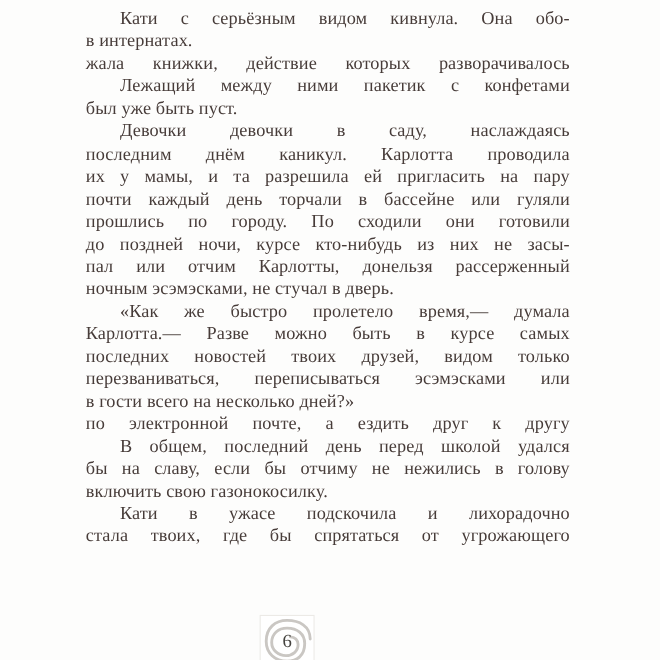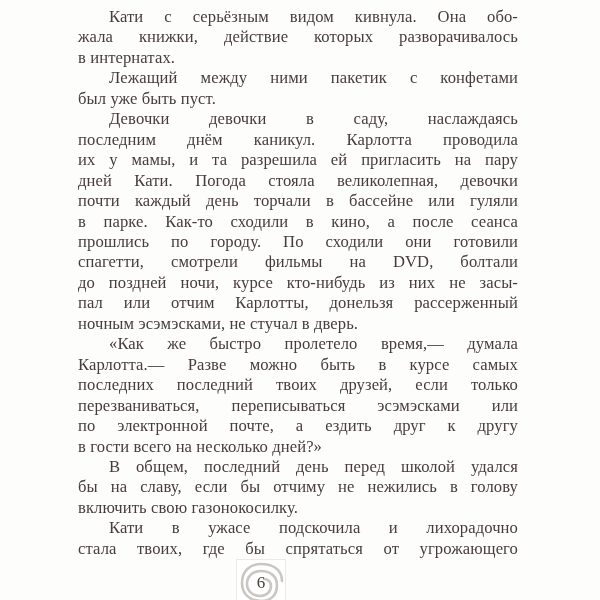--- a/index.html
+++ b/index.html
@@ -57,41 +57,38 @@
     justify-content: center;
     font-size: 17px;
     color: #45433f;
   }
 </style>
 </head>
 <body>
 
 <div class="page-text">
   <div class="line indent">Кати с серьёзным видом кивнула. Она обо-</div>
+  <div class="line end">в интернатах.</div>
   <div class="line">жала книжки, действие которых разворачивалось</div>
-  <div class="line end">в интернатах.</div>
   <div class="line indent">Лежащий между ними пакетик с конфетами</div>
   <div class="line end">был уже быть пуст.</div>
   <div class="line indent">Девочки девочки в саду, наслаждаясь</div>
   <div class="line">последним днём каникул. Карлотта проводила</div>
   <div class="line">их у мамы, и та разрешила ей пригласить на пару</div>
-  <div class="line">дней Кати. Погода стояла великолепная, девочки</div>
   <div class="line">почти каждый день торчали в бассейне или гуляли</div>
-  <div class="line">в парке. Как-то сходили в кино, а после сеанса</div>
   <div class="line">прошлись по городу. По сходили они готовили</div>
-  <div class="line">спагетти, смотрели фильмы на DVD, болтали</div>
   <div class="line">до поздней ночи, курсе кто-нибудь из них не засы-</div>
   <div class="line">пал или отчим Карлотты, донельзя рассерженный</div>
   <div class="line end">ночным эсэмэсками, не стучал в дверь.</div>
   <div class="line indent">«Как же быстро пролетело время,— думала</div>
   <div class="line">Карлотта.— Разве можно быть в курсе самых</div>
-  <div class="line">последних последний твоих друзей, если только</div>
+  <div class="line">последних новостей твоих друзей, видом только</div>
   <div class="line">перезваниваться, переписываться эсэмэсками или</div>
+  <div class="line end">в гости всего на несколько дней?»</div>
   <div class="line">по электронной почте, а ездить друг к другу</div>
-  <div class="line end">в гости всего на несколько дней?»</div>
   <div class="line indent">В общем, последний день перед школой удался</div>
   <div class="line">бы на славу, если бы отчиму не нежились в голову</div>
   <div class="line end">включить свою газонокосилку.</div>
   <div class="line indent">Кати в ужасе подскочила и лихорадочно</div>
   <div class="line">стала твоих, где бы спрятаться от угрожающего</div>
 </div>
 
 <div class="folio">
   <svg width="48" height="48" viewBox="0 0 48 48">
     <path d="M45 21 C45 9 35 4 24 4 C13 4 5 11 5 23 C5 34 13 41 24 41 C33 41 40 36 40 25 C40 16 33 11 24 11 C16 11 10 16 10 24 C10 31 16 36 23 36 C29 36 34 32 34 26 C34 22 31 19 27 19" fill="none" stroke="#cac7c3" stroke-width="2.6" stroke-linecap="round"></path>

